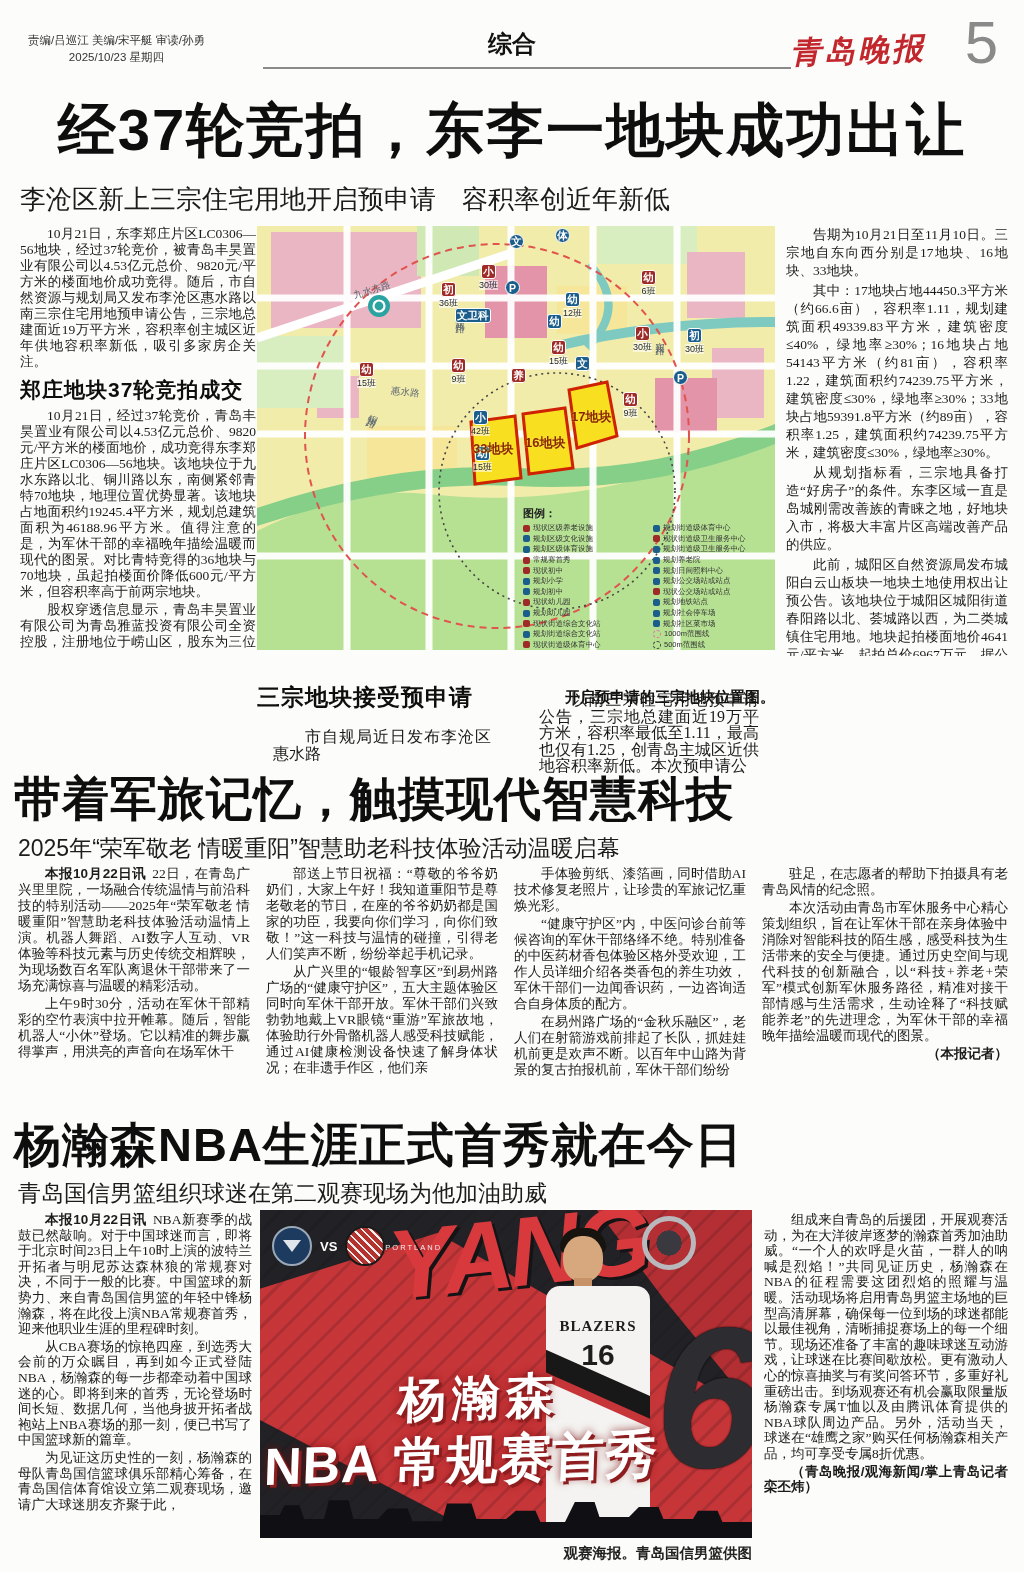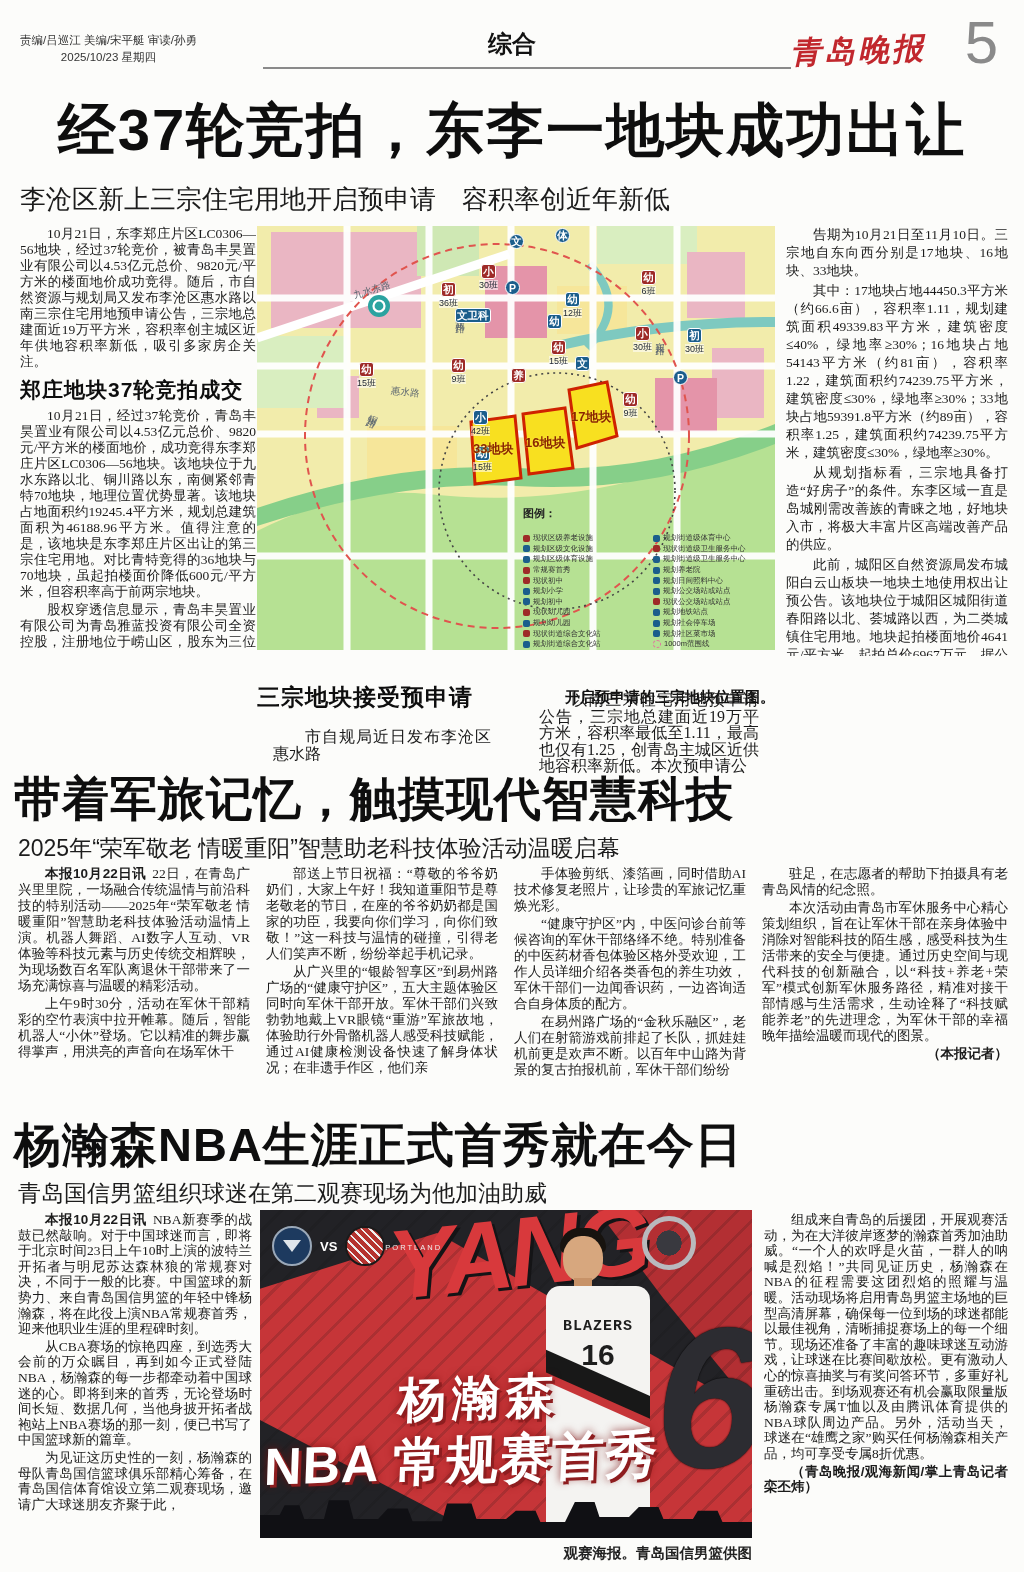--- a/index.html
+++ b/index.html
@@ -1,19 +1,19 @@
 <!DOCTYPE html>
 <html><head>
 <meta charset="utf-8">
 <style>
   html,body{margin:0;padding:0;background:#e8e8e4;}
   .page{position:relative;width:1024px;height:1572px;background:#fcfcfa;margin:0 auto;overflow:hidden;
         font-family:"Liberation Serif",serif;color:#1a1a1a;}
   
-  .staff{position:absolute;left:20px;top:32px;font-size:11.5px;color:#333;text-align:center;line-height:17px;
+  .staff{position:absolute;left:28px;top:32px;font-size:11.5px;color:#333;text-align:center;line-height:17px;
          font-family:"Liberation Sans",sans-serif;}
   .section-title{position:absolute;left:0;right:0;top:28px;text-align:center;font-size:24px;font-weight:bold;
                  font-family:"Liberation Sans",sans-serif;color:#111;}
   .section-rule{position:absolute;left:263px;top:67px;width:528px;height:2px;background:#8a8a8a;}
   .masthead{position:absolute;right:98px;top:30px;font-size:31px;font-weight:bold;font-style:italic;
             color:#c1272d;letter-spacing:3px;transform:rotate(-2deg);font-family:"Liberation Serif",serif;}
   .pageno{position:absolute;right:26px;top:8px;font-size:60px;color:#8a8a8a;font-family:"Liberation Sans",sans-serif;}
   
   .h1-main{position:absolute;left:8px;right:8px;top:92px;text-align:center;font-size:58px;font-weight:900;
            letter-spacing:2px;color:#0e0e0e;font-family:"Liberation Sans",sans-serif;white-space:nowrap;}
@@ -43,21 +43,21 @@
   .bdg.blue .q{background:#1b5e8c;border:1px solid #fff;}
   .bdg.rnd .q{border-radius:50%;}
   .bdg .s{font-size:9px;line-height:10px;color:#1c2430;background:rgba(255,255,255,.55);margin-top:1px;
           font-family:"Liberation Sans",sans-serif;white-space:nowrap;}
   .parcel-label{position:absolute;z-index:3;font-size:13px;font-weight:900;color:#8a2600;
                 font-family:"Liberation Sans",sans-serif;text-shadow:0 0 2px #ffe84a;white-space:nowrap;}
   .road-label{position:absolute;z-index:2;font-size:9.5px;color:#5c6670;font-family:"Liberation Sans",sans-serif;
               white-space:nowrap;}
   .road-label.v{writing-mode:vertical-rl;letter-spacing:2px;}
   .legend{position:absolute;left:266px;top:280px;width:250px;z-index:4;font-family:"Liberation Sans",sans-serif;}
-  .lg-title{font-size:11px;font-weight:bold;color:#222;margin-bottom:12px;}
+  .lg-title{font-size:11px;font-weight:bold;color:#222;margin-bottom:2px;}
   .lg-cols{display:flex;gap:10px;text-align:right;}
   .lg-col{flex:1;}
   .lg-item{display:flex;align-items:center;gap:3px;height:10.6px;overflow:hidden;}
   .lg-sq{width:7px;height:7px;flex:0 0 auto;border-radius:2px;}
   .lg-sq.red{background:#9e2b28;}
   .lg-sq.blue{background:#1b5e8c;}
   .lg-sq.pink{background:none;border:1px dashed #e0789e;border-radius:50%;width:6px;height:6px;}
   .lg-sq.black{background:none;border:1px dashed #444;border-radius:50%;width:6px;height:6px;}
   .lg-t{font-size:7.5px;color:#333;white-space:nowrap;}
   .map-caption{position:absolute;left:257px;top:688px;width:518px;text-align:right;font-size:15px;font-weight:bold;
@@ -94,21 +94,21 @@
   .po-hoop{position:absolute;right:56px;top:6px;width:44px;height:44px;border:5px solid #b9b9bd;border-radius:50%;
            z-index:2;background:radial-gradient(circle,#39393f 40%,transparent 41%);}
   .po-player{position:absolute;left:286px;top:18px;z-index:3;width:120px;height:310px;}
   .po-hair{position:absolute;left:14px;top:0;width:46px;height:26px;background:#17130f;border-radius:22px 22px 8px 8px;}
   .po-head{position:absolute;left:17px;top:8px;width:40px;height:46px;background:#d7a77e;border-radius:46%;}
   .po-neck{position:absolute;left:28px;top:50px;width:18px;height:12px;background:#c79268;}
   .po-torso{position:absolute;left:0;top:58px;width:104px;height:252px;background:#f4f3f1;border-radius:14px 14px 4px 4px;overflow:hidden;}
   .po-sash{position:absolute;left:-30px;top:96px;width:200px;height:22px;background:#181818;transform:rotate(24deg);}
   .po-sash2{position:absolute;left:-30px;top:118px;width:200px;height:8px;background:#c63538;transform:rotate(24deg);}
   .po-jersey-name{position:absolute;left:0;width:104px;top:32px;text-align:center;font-size:15px;font-weight:bold;
-                  color:#1d1d1d;font-family:Liberation Mono, monospace;letter-spacing:1px;z-index:2;}
+                  color:#1d1d1d;font-family:Liberation Serif, serif;letter-spacing:1px;z-index:2;}
   .po-jersey-num{position:absolute;left:0;width:104px;top:52px;text-align:center;font-size:30px;font-weight:900;
                  color:#1d1d1d;font-family:"Liberation Sans",sans-serif;z-index:2;}
   .po-line1{position:absolute;left:138px;top:156px;font-size:48px;font-weight:900;color:#fff;letter-spacing:6px;
             transform:rotate(-2deg) skewX(-4deg);z-index:4;font-family:"Liberation Sans",sans-serif;
             text-shadow:3px 3px 0 #8e1d1f,0 0 8px rgba(120,10,10,.8);}
   .po-line2{position:absolute;left:4px;top:216px;font-size:52px;font-weight:900;color:#fff;letter-spacing:1px;
             transform:rotate(-2deg) skewX(-4deg);z-index:4;font-family:"Liberation Sans",sans-serif;white-space:nowrap;
             text-shadow:3px 3px 0 #8e1d1f,0 0 8px rgba(120,10,10,.8);}
   .po-skyline{position:absolute;left:0;right:0;bottom:0;height:42px;background:#101014;z-index:5;
      clip-path:polygon(0 100%,0 45%,4% 45%,5% 22%,8% 22%,9% 55%,13% 55%,14% 10%,18% 10%,19% 55%,24% 55%,26% 30%,30% 30%,31% 60%,37% 60%,38% 18%,43% 18%,44% 55%,50% 55%,52% 35%,56% 35%,57% 62%,62% 62%,64% 14%,68% 14%,69% 50%,75% 50%,77% 26%,81% 26%,82% 55%,88% 55%,89% 35%,93% 35%,94% 62%,100% 62%,100% 100%);}
@@ -128,21 +128,21 @@
   <div class="section-rule"></div>
   <div class="masthead">青岛晚报</div>
   <div class="pageno">5</div>
 
   <div class="h1-main">经37轮竞拍，东李一地块成功出让</div>
   <div class="h1-sub">李沧区新上三宗住宅用地开启预申请　容积率创近年新低</div>
 
   <div class="col" style="left:20px;top:226px;width:236px;height:424px;">
     <p>10月21日，东李郑庄片区LC0306—56地块，经过37轮竞价，被青岛丰昊置业有限公司以4.53亿元总价、9820元/平方米的楼面地价成功竞得。随后，市自然资源与规划局又发布李沧区惠水路以南三宗住宅用地预申请公告，三宗地总建面近19万平方米，容积率创主城区近年供地容积率新低，吸引多家房企关注。</p>
     <p class="col-subhead">郑庄地块37轮竞拍成交</p>
-    <p>10月21日，经过37轮竞价，青岛丰昊置业有限公司以4.53亿元总价、9820元/平方米的楼面地价，成功竞得东李郑庄片区LC0306—56地块。该地块位于九水东路以北、铜川路以东，南侧紧邻青特70地块，地理位置优势显著。该地块占地面积约19245.4平方米，规划总建筑面积为46188.96平方米。值得注意的是，该地块是东李郑庄片区出让的第三宗住宅用地。对比青特竞得的36地块与70地块，虽起拍楼面价降低600元/平方米，但容积率高于前两宗地块。</p>
+    <p>10月21日，经过37轮竞价，青岛丰昊置业有限公司以4.53亿元总价、9820元/平方米的楼面地价，成功竞得东李郑庄片区LC0306—56地块。该地块位于九水东路以北、铜川路以东，南侧紧邻青特70地块，地理位置优势显著。该地块占地面积约19245.4平方米，规划总建筑面积为46188.96平方米。值得注意的是，为军休干部的幸福晚年描绘温暖而现代的图景。对比青特竞得的36地块与70地块，虽起拍楼面价降低600元/平方米，但容积率高于前两宗地块。</p>
     <p>股权穿透信息显示，青岛丰昊置业有限公司为青岛雅蓝投资有限公司全资控股，注册地位于崂山区，股东为三位自然人。</p>
   </div>
 
   <div class="mapbox">
     <svg width="518" height="424" viewBox="0 0 518 424">
       <rect width="518" height="424" fill="#f2ecab"></rect>
       <rect x="14" y="6" width="150" height="96" fill="#eab6c3"></rect>
       <rect x="160" y="0" width="62" height="50" fill="#cfe8b4"></rect>
       <rect x="228" y="40" width="62" height="72" fill="#e494a9"></rect>
       <rect x="340" y="0" width="100" height="38" fill="#d9eec0"></rect>

